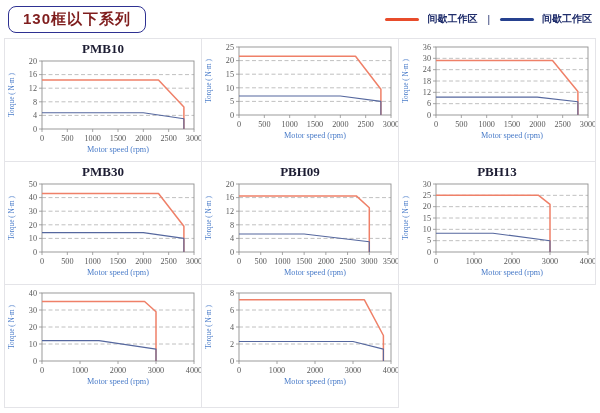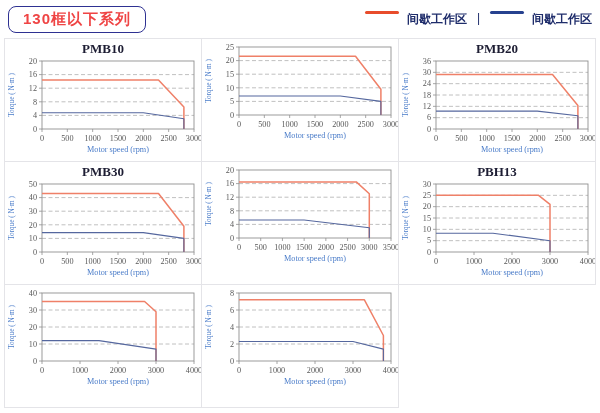--- a/index.html
+++ b/index.html
@@ -1,20 +1,20 @@
 <!DOCTYPE html>
 <html><head>
 <meta charset="utf-8">
 <style>
   html,body{margin:0;padding:0;background:#ffffff;font-family:"Liberation Sans",sans-serif;}
   .page{width:600px;height:413px;background:#fff;position:relative;overflow:hidden;}
   
   .header{height:38px;display:flex;align-items:center;justify-content:space-between;padding:0 8px 0 8px;box-sizing:border-box;}
-  .title-box{border:1.5px solid #2e3192;border-radius:8px;padding:3px 14px;font-size:15px;font-weight:bold;color:#ef4444;letter-spacing:1px;}
-  .legend{display:flex;gap:8px;font-size:12px;color:#1f2d6b;font-weight:bold;}
+  .title-box{border:1.5px solid #2e3192;border-radius:8px;padding:3px 14px;font-size:15px;font-weight:bold;color:#7f1d1d;letter-spacing:1px;}
+  .legend{display:flex;align-items:center;gap:8px;font-size:10px;color:#1f2d6b;font-weight:bold;}
   .legend .swatch{width:34px;height:3px;border-radius:2px;display:inline-block;}
   .legend .sep{color:#1f2d6b;font-weight:normal;margin:0 2px;}
   
   .grid{margin-left:4px;width:591px;display:grid;grid-template-columns:1fr 1fr 1fr;border-top:1px solid #e4e4e8;border-left:1px solid #e4e4e8;}
   .cell{border-right:1px solid #e4e4e8;border-bottom:1px solid #e4e4e8;height:123px;box-sizing:border-box;background:#fff;padding-top:3px;}
   .cell.empty{border-right:none;border-bottom:none;}
   .chart-title{text-align:center;font-family:"Liberation Serif",serif;font-weight:bold;font-size:13px;color:#1d1d33;line-height:14px;height:14px;}
   svg text{font-family:"Liberation Serif",serif;}
 </style>
 </head>
@@ -107,21 +107,20 @@
           <text x="163.66666666666669" y="85" text-anchor="middle" font-size="8.2" fill="#595959">2500</text>
           <line x1="189" y1="73" x2="189" y2="76" stroke="#909090" stroke-width="0.8"></line>
           <text x="189" y="85" text-anchor="middle" font-size="8.2" fill="#595959">3000</text>
           <path d="M37.0 14.2 L153.5 14.2 L178.9 47.2 L178.9 73.0" fill="none" stroke="#ef8068" stroke-width="1.5" stroke-linejoin="round"></path>
           <path d="M37.0 54.0 L138.3 54.0 L178.9 59.4 L178.9 73.0" fill="none" stroke="#55679e" stroke-width="1.1" stroke-linejoin="round"></path>
           <text x="113" y="96" text-anchor="middle" font-size="8.2" fill="#4a7cc9">Motor speed (rpm)</text>
           <text transform="translate(9,39) rotate(-90)" text-anchor="middle" font-size="7.2" fill="#4a7cc9">Torque ( N·m )</text>
         </svg>
       </div>
     <div class="cell">
-        <div class="chart-title">PMB20</div>
         <svg viewBox="0 0 196 104" width="196" height="104" style="display: block; margin: 0px auto;">
           <line x1="37" y1="61.66666666666667" x2="189" y2="61.66666666666667" stroke="#b0b0b0" stroke-width="0.8" stroke-dasharray="4 2.5"></line>
           <line x1="37" y1="50.333333333333336" x2="189" y2="50.333333333333336" stroke="#b0b0b0" stroke-width="0.8" stroke-dasharray="4 2.5"></line>
           <line x1="37" y1="39" x2="189" y2="39" stroke="#b0b0b0" stroke-width="0.8" stroke-dasharray="4 2.5"></line>
           <line x1="37" y1="27.66666666666667" x2="189" y2="27.66666666666667" stroke="#b0b0b0" stroke-width="0.8" stroke-dasharray="4 2.5"></line>
           <line x1="37" y1="16.33333333333333" x2="189" y2="16.33333333333333" stroke="#b0b0b0" stroke-width="0.8" stroke-dasharray="4 2.5"></line>
           <rect x="37" y="5" width="152" height="68" fill="none" stroke="#909090" stroke-width="0.9"></rect>
           <line x1="34" y1="73" x2="37" y2="73" stroke="#909090" stroke-width="0.8"></line>
           <text x="32" y="75.8" text-anchor="end" font-size="8.2" fill="#595959">0</text>
           <line x1="34" y1="61.66666666666667" x2="37" y2="61.66666666666667" stroke="#909090" stroke-width="0.8"></line>
@@ -190,20 +189,21 @@
           <text x="163.66666666666669" y="85" text-anchor="middle" font-size="8.2" fill="#595959">2500</text>
           <line x1="189" y1="73" x2="189" y2="76" stroke="#909090" stroke-width="0.8"></line>
           <text x="189" y="85" text-anchor="middle" font-size="8.2" fill="#595959">3000</text>
           <path d="M37.0 14.5 L153.5 14.5 L178.9 47.2 L178.9 73.0" fill="none" stroke="#ef8068" stroke-width="1.5" stroke-linejoin="round"></path>
           <path d="M37.0 53.6 L138.3 53.6 L178.9 59.4 L178.9 73.0" fill="none" stroke="#55679e" stroke-width="1.1" stroke-linejoin="round"></path>
           <text x="113" y="96" text-anchor="middle" font-size="8.2" fill="#4a7cc9">Motor speed (rpm)</text>
           <text transform="translate(9,39) rotate(-90)" text-anchor="middle" font-size="7.2" fill="#4a7cc9">Torque ( N·m )</text>
         </svg>
       </div>
     <div class="cell">
+        <div class="chart-title">PBH09</div>
         <svg viewBox="0 0 196 104" width="196" height="104" style="display: block; margin: 0px auto;">
           <line x1="37" y1="59.4" x2="189" y2="59.4" stroke="#b0b0b0" stroke-width="0.8" stroke-dasharray="4 2.5"></line>
           <line x1="37" y1="45.8" x2="189" y2="45.8" stroke="#b0b0b0" stroke-width="0.8" stroke-dasharray="4 2.5"></line>
           <line x1="37" y1="32.2" x2="189" y2="32.2" stroke="#b0b0b0" stroke-width="0.8" stroke-dasharray="4 2.5"></line>
           <line x1="37" y1="18.599999999999994" x2="189" y2="18.599999999999994" stroke="#b0b0b0" stroke-width="0.8" stroke-dasharray="4 2.5"></line>
           <rect x="37" y="5" width="152" height="68" fill="none" stroke="#909090" stroke-width="0.9"></rect>
           <line x1="34" y1="73" x2="37" y2="73" stroke="#909090" stroke-width="0.8"></line>
           <text x="32" y="75.8" text-anchor="end" font-size="8.2" fill="#595959">0</text>
           <line x1="34" y1="59.4" x2="37" y2="59.4" stroke="#909090" stroke-width="0.8"></line>
           <text x="32" y="62.199999999999996" text-anchor="end" font-size="8.2" fill="#595959">4</text>

